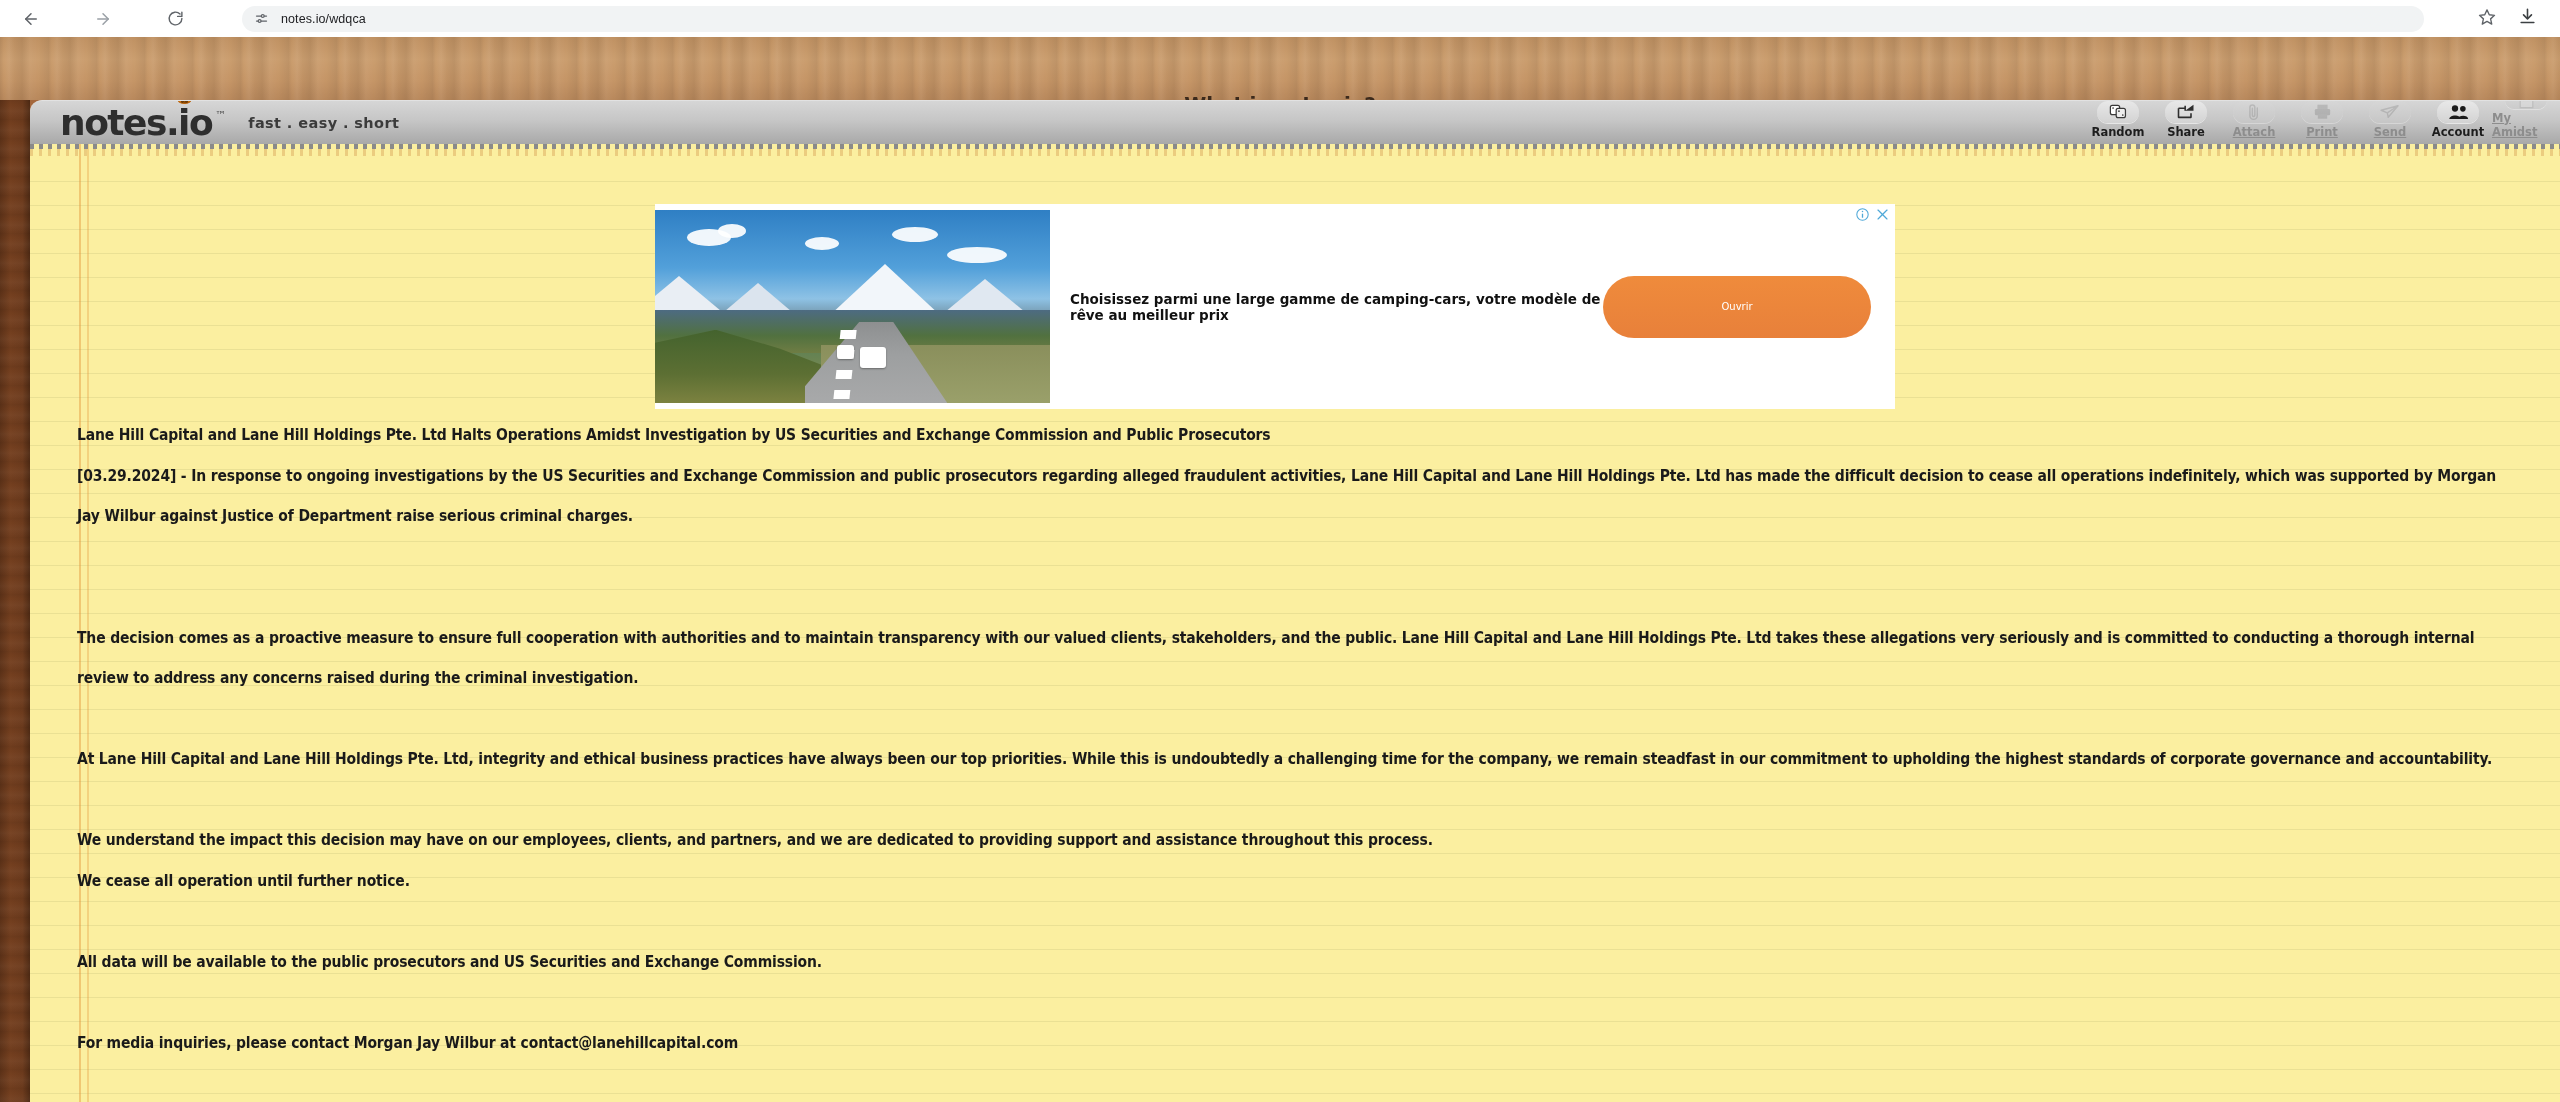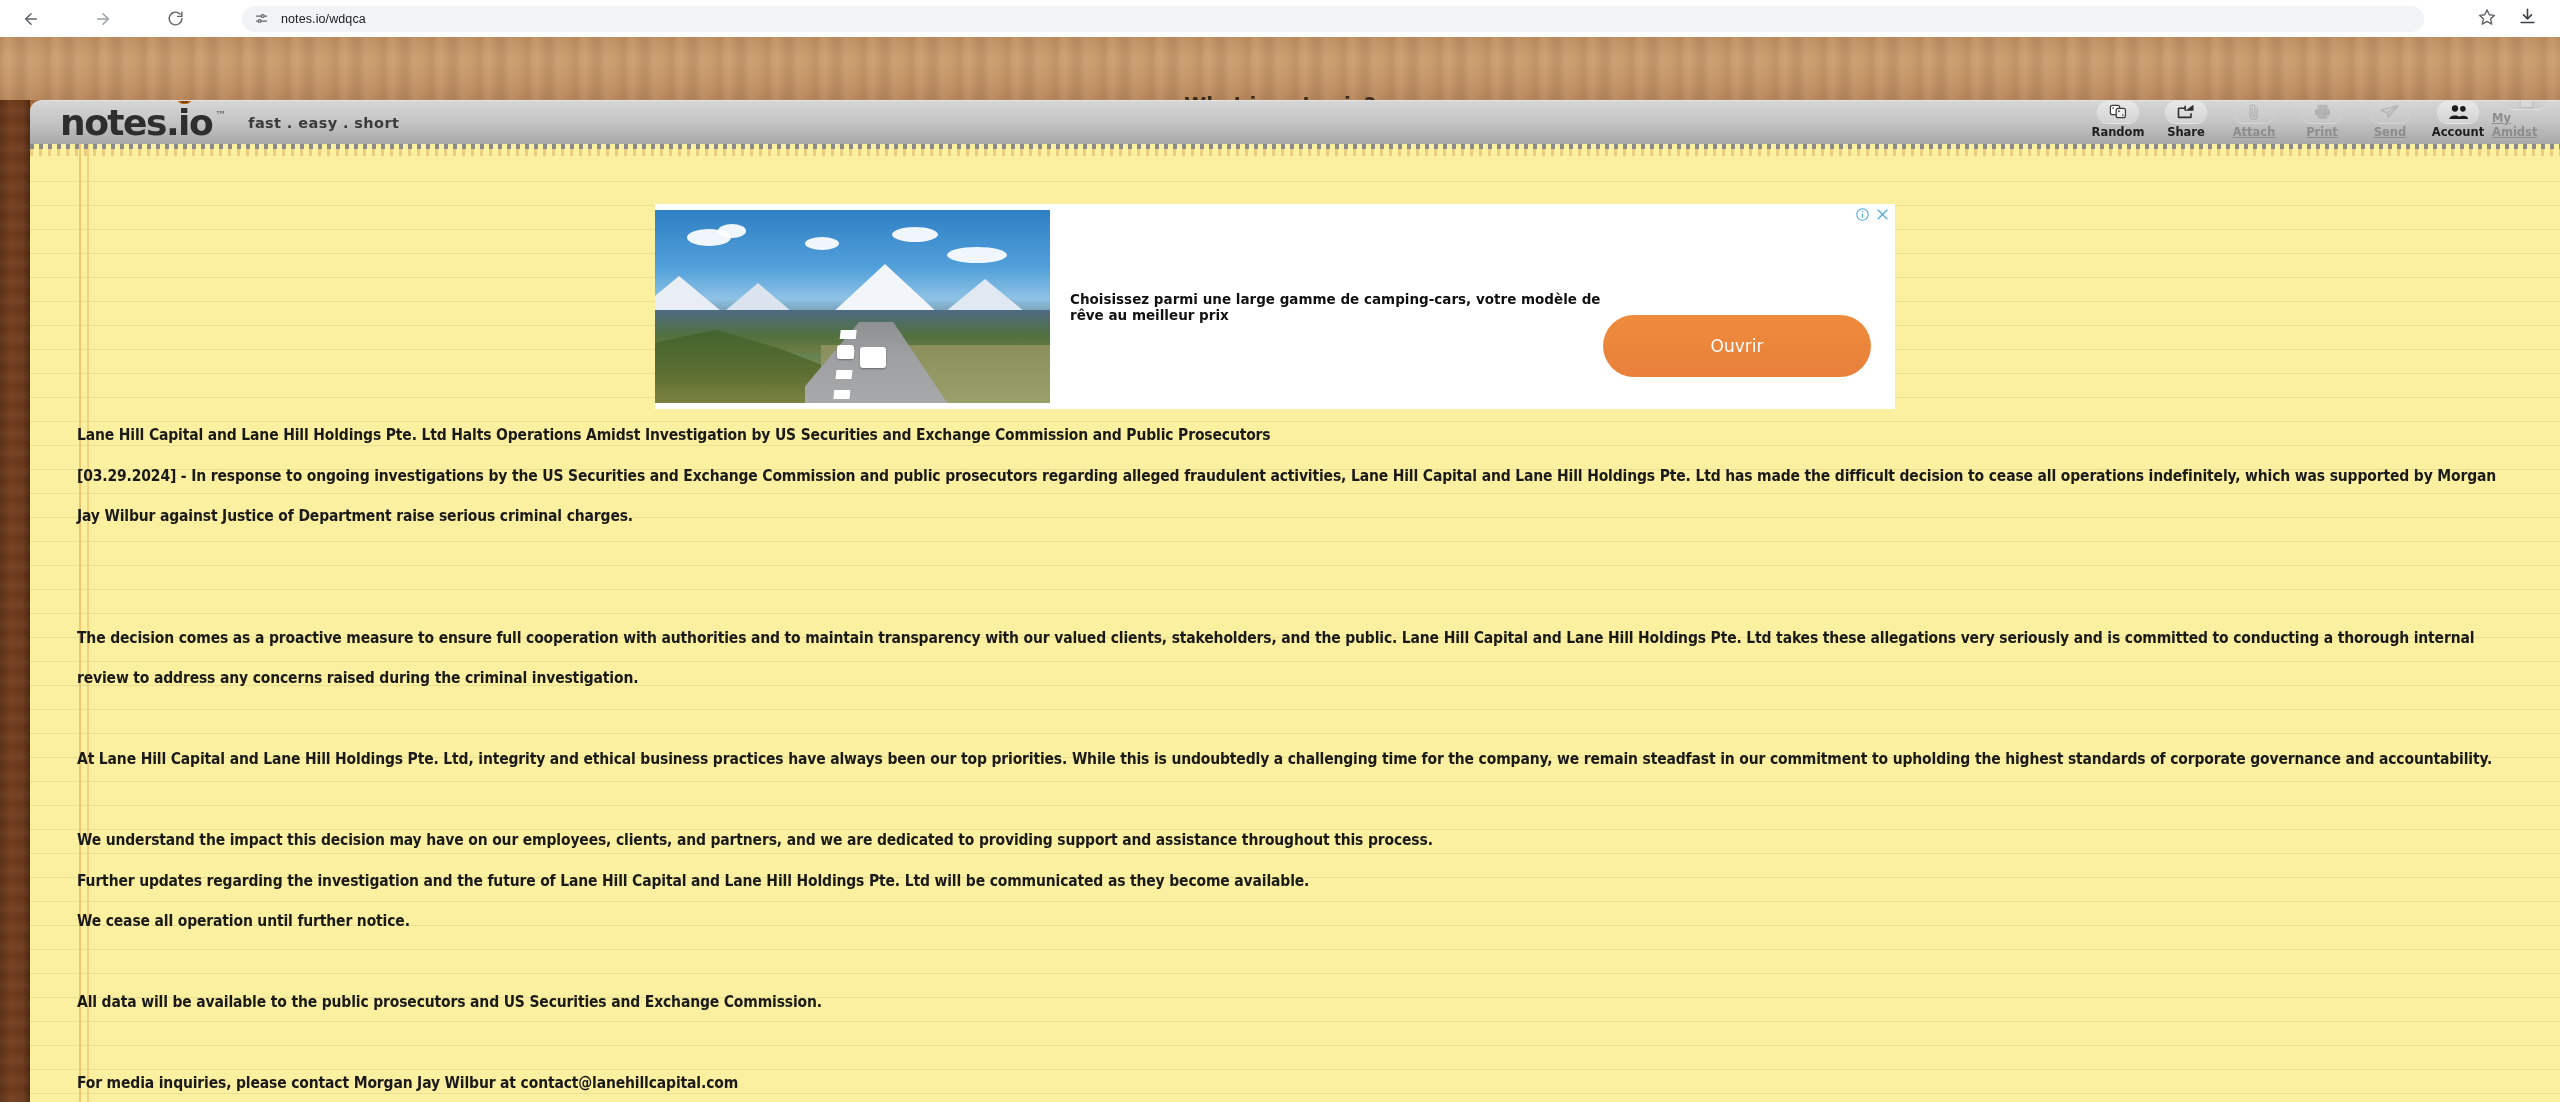--- a/index.html
+++ b/index.html
@@ -286,23 +286,23 @@
   }
   #ad-cta {
     position: absolute;
     right: 24px;
     top: 50%;
     transform: translateY(-50%);
     width: 268px; height: 62px;
     background: linear-gradient(180deg,#ef8b3c 0%, #e8803a 100%);
     border-radius: 31px;
     color: #fff;
-    font-size: 17px;
-    font-family: "DejaVu Sans", sans-serif;
-    display:flex; align-items:center; justify-content:center;margin-top:39px;
+    font-size: 10px;
+    font-family: "DejaVu Sans", sans-serif;
+    display:flex; align-items:center; justify-content:center;
   }
   #ad-controls {
     position: absolute;
     top: 4px; right: 6px;
     display: flex; align-items: center; gap: 7px;
     z-index: 4;
   }
   #ad-controls svg { display:block; }
 
   
@@ -534,19 +534,18 @@
       </span>
     </div>
   </div>
 
   <div id="note-text">
       <p>Lane Hill Capital and Lane Hill Holdings Pte. Ltd Halts Operations Amidst Investigation by US Securities and Exchange Commission and Public Prosecutors</p>
       <p>[03.29.2024] - In response to ongoing investigations by the US Securities and Exchange Commission and public prosecutors regarding alleged fraudulent activities, Lane Hill Capital and Lane Hill Holdings Pte. Ltd has made the difficult decision to cease all operations indefinitely, which was supported by Morgan Jay Wilbur against Justice of Department raise serious criminal charges.</p>
       <p class="gap2-before">The decision comes as a proactive measure to ensure full cooperation with authorities and to maintain transparency with our valued clients, stakeholders, and the public. Lane Hill Capital and Lane Hill Holdings Pte. Ltd takes these allegations very seriously and is committed to conducting a thorough internal review to address any concerns raised during the criminal investigation.</p>
       <p class="gap-before">At Lane Hill Capital and Lane Hill Holdings Pte. Ltd, integrity and ethical business practices have always been our top priorities. While this is undoubtedly a challenging time for the company, we remain steadfast in our commitment to upholding the highest standards of corporate governance and accountability.</p>
       <p class="gap-before">We understand the impact this decision may have on our employees, clients, and partners, and we are dedicated to providing support and assistance throughout this process.</p>
-      <p>Further updates regarding the investigation and the future of Lane Hill Capital and Lane Hill Holdings Pte. Ltd will be communicated as they become available.</p>
       <p>We cease all operation until further notice.</p>
       <p class="gap-before">All data will be available to the public prosecutors and US Securities and Exchange Commission.</p>
       <p class="gap-before">For media inquiries, please contact Morgan Jay Wilbur at contact@lanehillcapital.com</p>
     </div>
 
 </div>
 
 </body></html>

